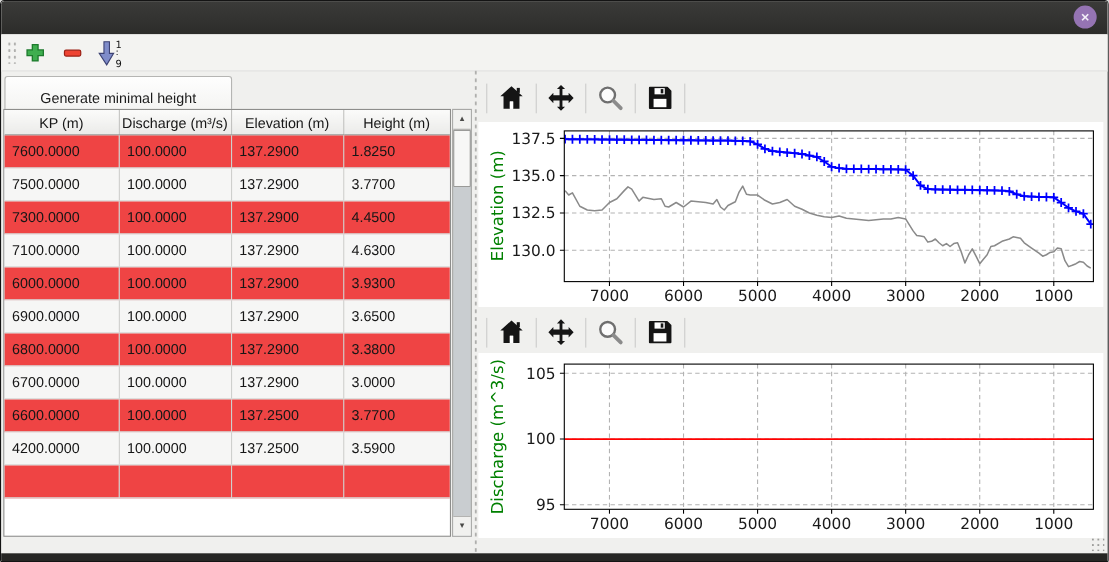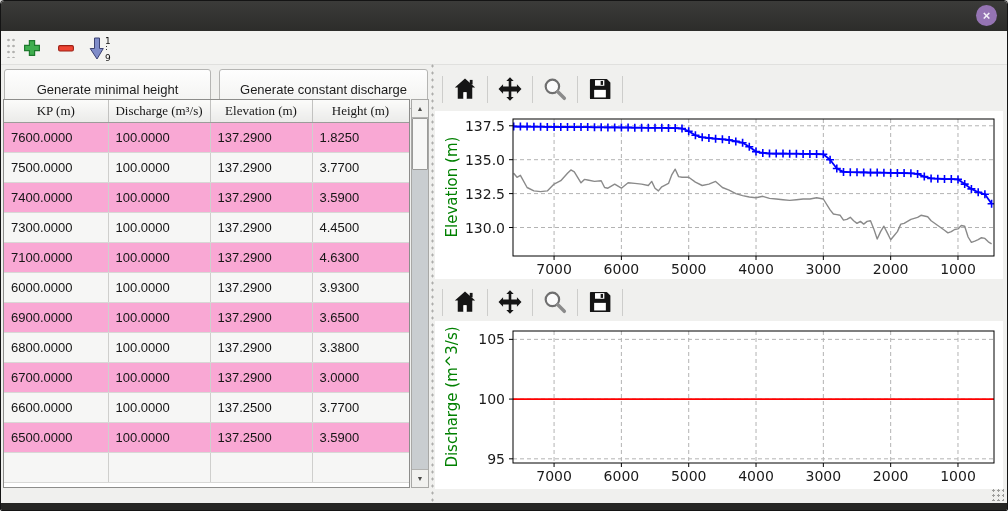--- a/index.html
+++ b/index.html
@@ -22,23 +22,23 @@
           display:flex;align-items:center;justify-content:center;padding:0;cursor:pointer;}
   
   .action-btn{position:absolute;top:68px;height:40px;background:linear-gradient(#fefefe,#f1f1ef);
               border:1px solid #b5b5b3;border-radius:3px;font-size:13px;color:#1c1c1c;
               font-family:"Liberation Sans",sans-serif;cursor:pointer;}
   .table-wrap{position:absolute;left:2px;top:98px;width:407px;height:389px;overflow:hidden;
               border:1px solid #8d8d8b;box-sizing:border-box;background:#fff;}
   table.data{border-collapse:collapse;table-layout:fixed;width:405px;font-size:13px;color:#161616;}
   table.data th{height:22px;font-weight:normal;text-align:center;
                 background:linear-gradient(#fbfbfa,#ebebe9);
-                border-right:1px solid #c2c2c0;border-bottom:1px solid #9c9c9a;padding:0;font-family:Liberation Serif, serif;}
+                border-right:1px solid #c2c2c0;border-bottom:1px solid #9c9c9a;padding:0;}
   table.data td{height:29px;padding:0 0 0 7px;border-right:1px solid #cfcfcd;
-                border-bottom:1px solid #d8d8d6;background:#f9a8d4;text-align:left;}
+                border-bottom:1px solid #d8d8d6;background:#ef4444;text-align:left;}
   table.data tr:nth-child(even) td{background:#f6f6f5;}
   .c0{width:104px}.c1{width:102px}.c2{width:102px}.c3{width:97px}
   
   .vscroll{position:absolute;left:410px;top:98px;width:18px;height:389px;background:#c9cdd0;
            border:1px solid #a8a8a6;box-sizing:border-box;}
   .sc-btn{position:absolute;left:0;width:16px;height:17px;background:#f1f1ef;
           display:flex;align-items:center;justify-content:center;font-size:7px;color:#4a4a48;}
   .sc-up{top:0;border-bottom:1px solid #b3b3b1;}
   .sc-down{bottom:0;border-top:1px solid #b3b3b1;}
   .sc-thumb{position:absolute;left:0;top:18px;width:16px;height:52px;background:#f7f7f6;
@@ -89,21 +89,20 @@
       <svg width="27" height="27" viewBox="0 0 27 27">
         <path d="M6.5 3 h5 v10.5 h3.8 L9 24 2.2 13.5 H6.5 Z" fill="#7f8cc9" stroke="#3c4273" stroke-width="1"></path>
         <text x="17" y="8.5" font-size="9" font-family="DejaVu Sans" fill="#111">1</text>
         <line x1="18.5" y1="11" x2="18.5" y2="17" stroke="#333" stroke-width="1" stroke-dasharray="1 2"></line>
         <text x="17" y="25.5" font-size="9" font-family="DejaVu Sans" fill="#111">9</text>
       </svg>
     </button>
   </div>
 
   <button class="action-btn" style="left:3px;width:207px">Generate minimal height</button>
-  <button class="action-btn" style="left:218px;width:209px">Generate constant discharge</button>
 
   <div class="table-wrap">
     <table class="data">
       <colgroup>
           <col class="c0">
           <col class="c1">
           <col class="c2">
           <col class="c3">
         </colgroup>
       <thead>
@@ -121,26 +120,20 @@
             <td>137.2900</td>
             <td>1.8250</td>
           </tr>
           <tr>
             <td>7500.0000</td>
             <td>100.0000</td>
             <td>137.2900</td>
             <td>3.7700</td>
           </tr>
           <tr>
-            <td>7400.0000</td>
-            <td>100.0000</td>
-            <td>137.2900</td>
-            <td>3.5900</td>
-          </tr>
-          <tr>
             <td>7300.0000</td>
             <td>100.0000</td>
             <td>137.2900</td>
             <td>4.4500</td>
           </tr>
           <tr>
             <td>7100.0000</td>
             <td>100.0000</td>
             <td>137.2900</td>
             <td>4.6300</td>
@@ -169,21 +162,21 @@
             <td>137.2900</td>
             <td>3.0000</td>
           </tr>
           <tr>
             <td>6600.0000</td>
             <td>100.0000</td>
             <td>137.2500</td>
             <td>3.7700</td>
           </tr>
           <tr>
-            <td>6500.0000</td>
+            <td>4200.0000</td>
             <td>100.0000</td>
             <td>137.2500</td>
             <td>3.5900</td>
           </tr>
           <tr>
             <td></td>
             <td></td>
             <td></td>
             <td></td>
           </tr>

